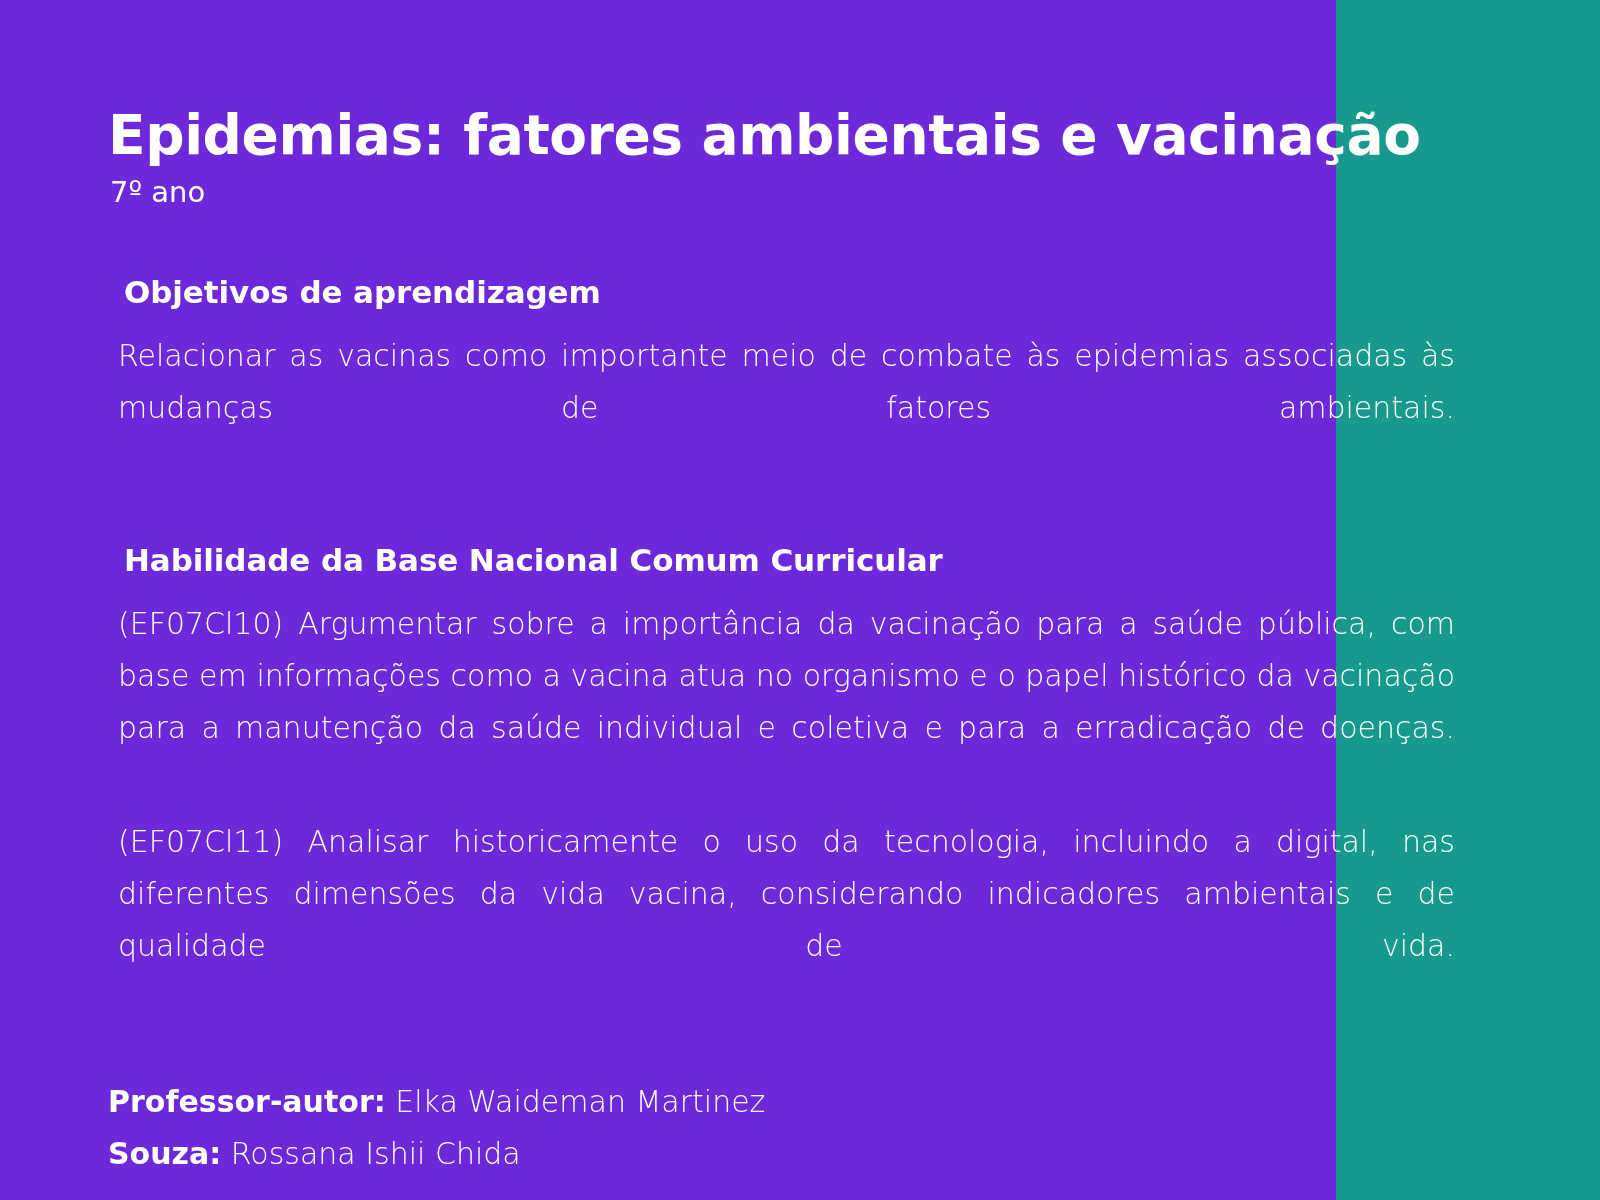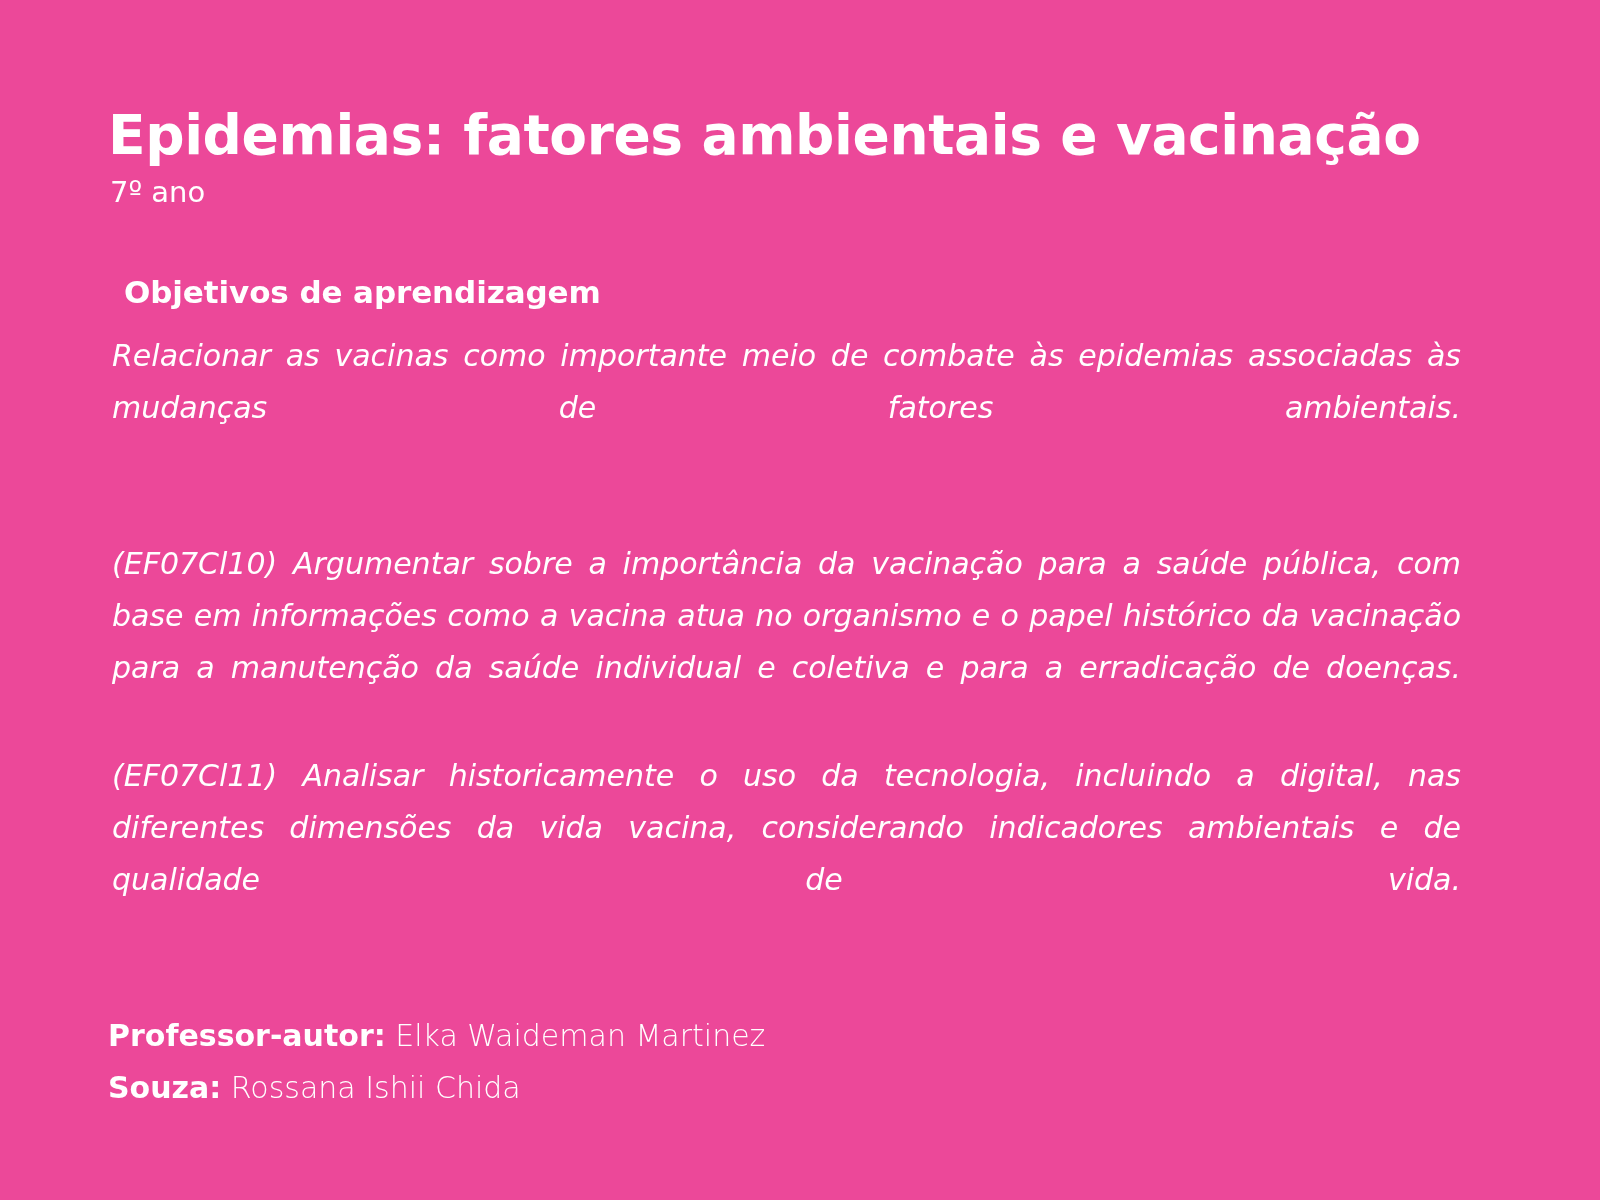--- a/index.html
+++ b/index.html
@@ -11,23 +11,23 @@
     width: 1600px;
     height: 1200px;
     background: #179A8D;
     font-family: "DejaVu Sans", "Liberation Sans", sans-serif;
     color: #ffffff;
     overflow: hidden;
   }
 
   .slide {
     position: relative;
-    width: 1600px;
+    width: 1336px;
     height: 1200px;
-    background: #ec4899;
+    background: #6d28d9;
     box-sizing: border-box;
     padding: 104px 135px 0 108px;
   }
 
   .content {
     width: 1357px;
   }
 
   
   .title {
@@ -62,24 +62,23 @@
     font-weight: 300;
     line-height: 52px;
     margin: 0;
     text-align: justify;
     text-justify: inter-word;
   }
   .section-body.flow-left {
     text-align: left;
   }
   .section-body p {
-    margin: 4px;
+    margin: 10px;
     text-align: justify;
     text-justify: inter-word;
-    font-style: italic;
   }
   
   .section-body p:after {
     content: "";
     display: inline-block;
     width: 100%;
   }
 
   
   .credits {
@@ -110,20 +109,21 @@
     <div class="subtitle">7º ano</div>
 
     <div class="section">
       <h2 class="section-heading">Objetivos de aprendizagem</h2>
       <div class="section-body flow-left">
         <p>Relacionar as vacinas como importante meio de combate às epidemias associadas às mudanças de fatores ambientais.</p>
       </div>
     </div>
 
     <div class="section">
+      <h2 class="section-heading">Habilidade da Base Nacional Comum Curricular</h2>
       <div class="section-body">
         <p>(EF07Cl10) Argumentar sobre a importância da vacinação para a saúde pública, com base em informações como a vacina atua no organismo e o papel histórico da vacinação para a manutenção da saúde individual e coletiva e para a erradicação de doenças.</p>
         <p>(EF07Cl11) Analisar historicamente o uso da tecnologia, incluindo a digital, nas diferentes dimensões da vida vacina, considerando indicadores ambientais e de qualidade de vida.</p>
       </div>
     </div>
 
     <div class="credits">
       <div class="credit-line">
         <span class="credit-label">Professor-autor:</span>
         <span class="credit-value">Elka Waideman Martinez</span>

